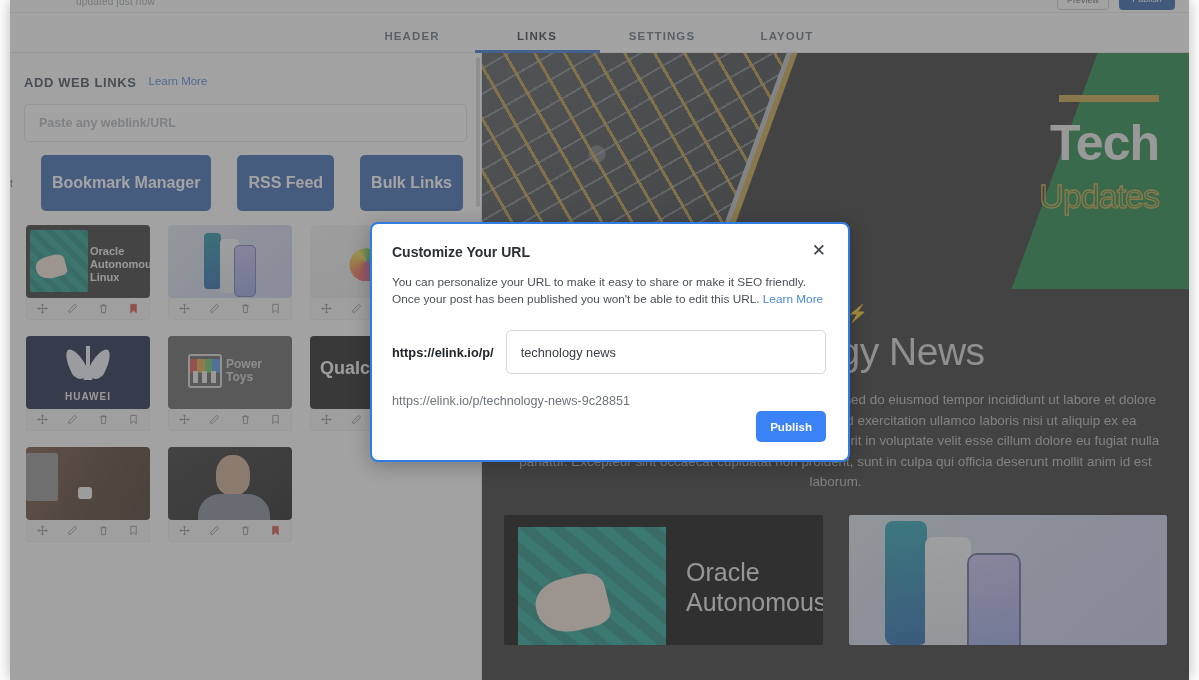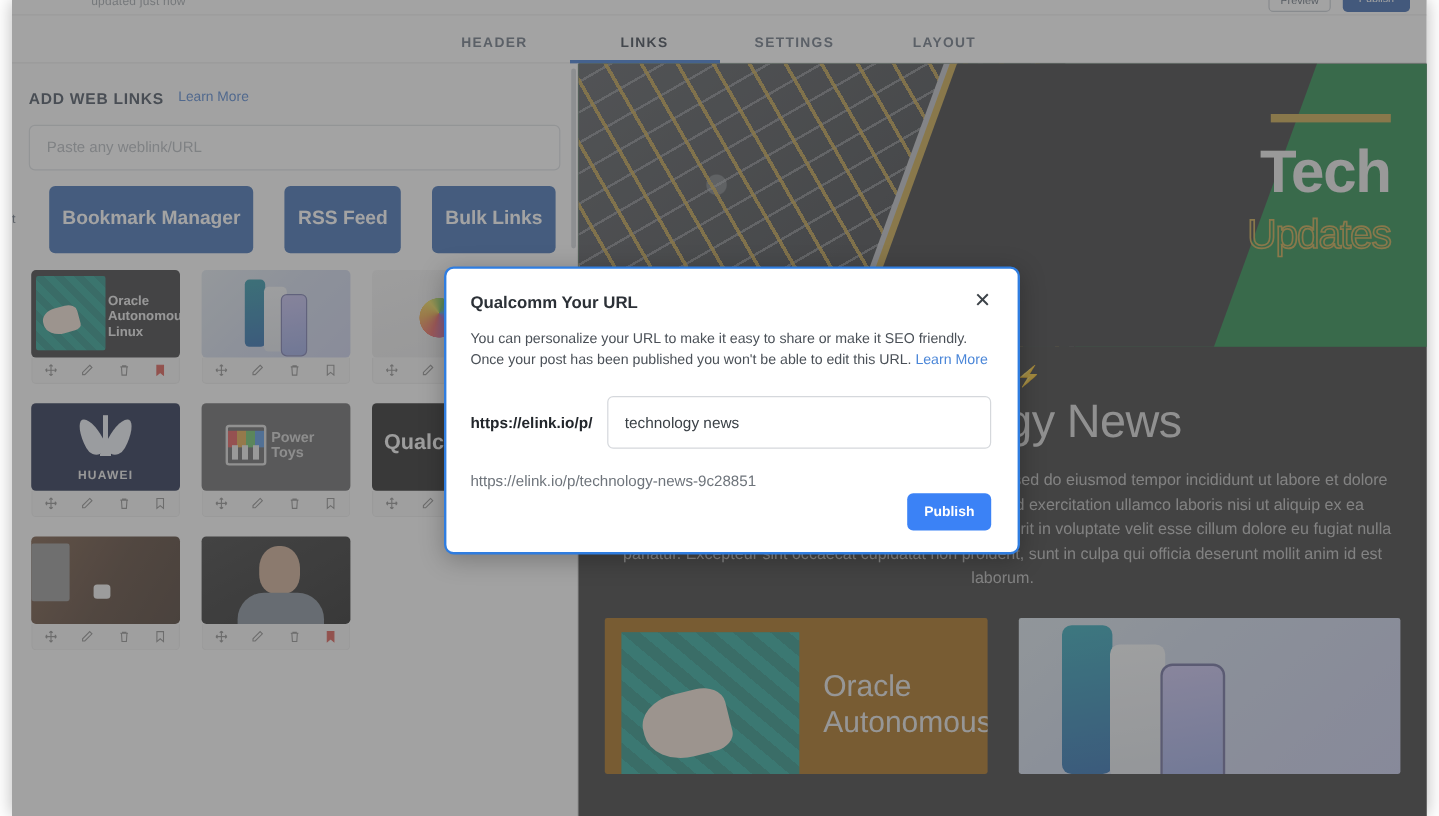--- a/index.html
+++ b/index.html
@@ -62,21 +62,21 @@
     position:absolute; right:1px; top:4px; width:4px; height:150px;
     background:#cfd3d8; border-radius:3px;
   }
   .section-head { display:flex; align-items:flex-start; gap:12px; padding:22px 0 0 14px; }
   .section-title { font-size:13px; font-weight:700; color:#394452; letter-spacing:.6px; }
   .learn-more { font-size:11.5px; color:#4a7fd0; }
 
   .url-input {
     margin:14px 14px 0 14px; height:38px; border:1px solid #dcdfe3; border-radius:5px;
     background:#fff; display:flex; align-items:center; padding:0 14px;
-    font-size:12.5px; color:#b0b5bb;
+    font-size:12.5px; color:#b0b5bb;font-weight:bold;
   }
   .import-row {
     display:flex; align-items:center; justify-content:flex-end; gap:9px;
     padding:13px 18px 0 0;
   }
   .import-label { font-size:10.5px; color:#5f6b7a; margin-right:2px; }
   .chip {
     background:#2f62ad; color:#fff; font-size:16px; font-weight:600;
     border-radius:5px; padding:19px 11px; white-space:nowrap;margin-left:17px;
   }
@@ -177,21 +177,21 @@
   .hero .t1 { font-size:50px; font-weight:700; color:#e9e9e9; line-height:50px; letter-spacing:-1px; }
   .hero .t2 { font-size:34px; color:transparent; -webkit-text-stroke:1.4px #c6a03c; line-height:56px; letter-spacing:-1px; }
 
   .p-body { padding:14px 26px 0; text-align:center; }
   .p-sub { font-size:17px; color:#c6a03c; letter-spacing:.5px; }
   .p-title { font-size:39px; color:#d6d6d6; font-weight:400; margin-top:6px; letter-spacing:-.5px; }
   .p-text { font-size:13.4px; color:#b6b6b6; line-height:20.5px; margin-top:16px; }
 
   .p-cards { display:flex; gap:26px; padding:22px 22px 0; }
   .p-card { flex:1; height:130px; border-radius:2px; position:relative; overflow:hidden; }
-  .pc-oracle { background:#a16207; }
+  .pc-oracle { background:#000000; }
   .pc-oracle .art {
     position:absolute; left:14px; top:12px; width:148px; height:118px;
     background:
       repeating-linear-gradient(40deg,#1aa192 0 10px,#17877b 10px 20px),
       #148d80;
   }
   .pc-oracle .art:after{content:"";position:absolute;left:18px;top:50px;width:72px;height:54px;
     background:#f0ddd0;border-radius:42% 30% 24% 50%;transform:rotate(-14deg);}
   .pc-oracle .lbl { position:absolute; left:182px; top:42px; color:#e3e3e3; font-size:25px; line-height:30px; }
   .pc-phones { background:linear-gradient(140deg,#d7e2ea 0%,#c9d4e8 40%,#c2c6ea 100%); }
@@ -471,21 +471,21 @@
         </div>
       </div>
     </div>
 
     <div class="overlay"></div>
   </div>
 
   <div class="modal-ring">
     <div class="modal">
       <div class="m-head">
-        <div class="m-title">Qualcomm Your URL</div>
+        <div class="m-title">Customize Your URL</div>
         <div class="m-close">✕</div>
       </div>
 
       <div class="m-desc">
         <span>You can personalize your URL to make it easy to share or make it SEO friendly. Once your post has been published you won't be able to edit this URL.</span>
         <a href="#">Learn More</a>
       </div>
 
       <div class="m-row">
         <span class="m-prefix">https://elink.io/p/</span>

